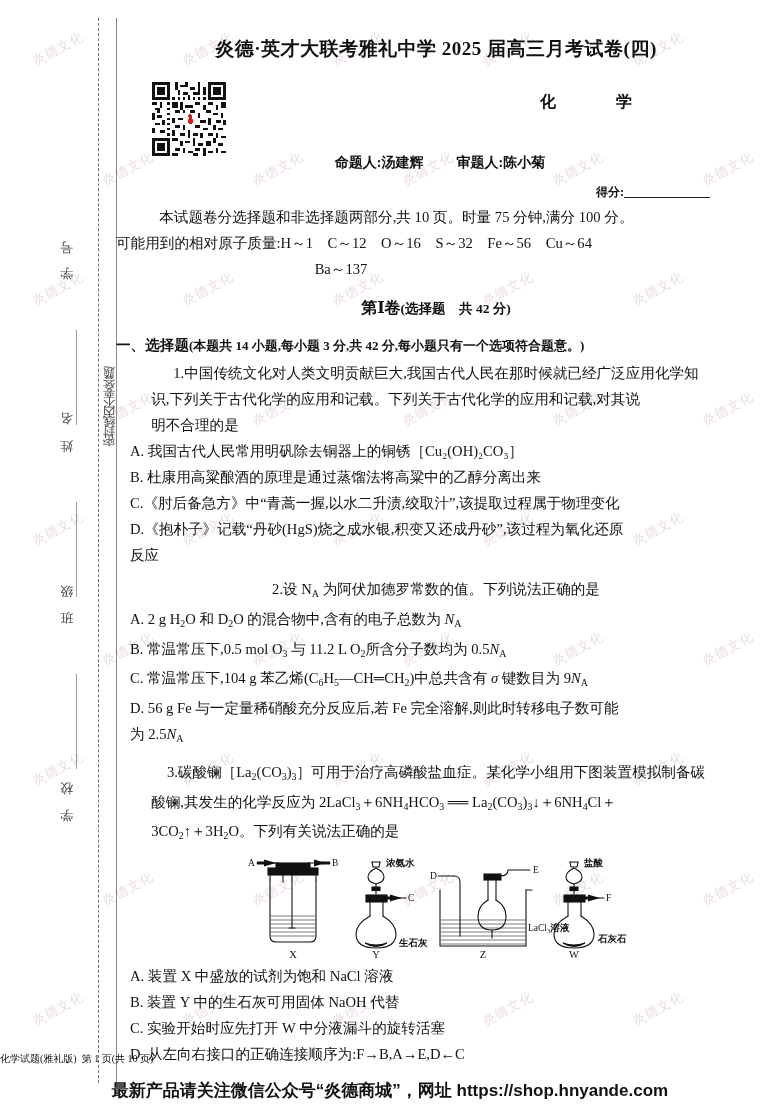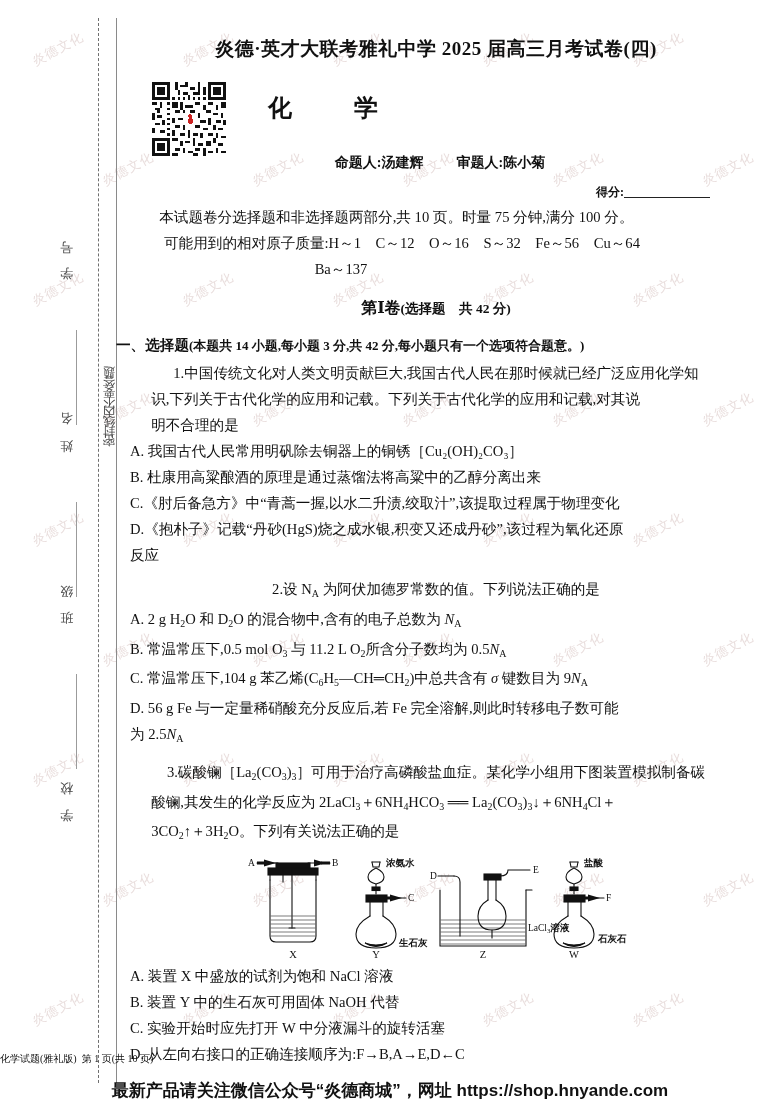--- a/index.html
+++ b/index.html
@@ -73,22 +73,22 @@
 
   .qr {
     position:absolute; left:152px; top:82px;
     width:74px; height:74px;
     background:#fff;
   }
   .qr svg { display:block; }
 
   .subject-title {
     position:absolute; left:240px; top:92px; width:420px;
-    text-align:left;
-    font-size:24px; font-weight:bold;
+    text-align:right;
+    font-size:16px; font-weight:bold;
     letter-spacing:28px;
     text-indent:28px;
   }
 
   .authors {
     position:absolute; left:180px; top:154px; width:520px;
     text-align:center;
     font-size:14px; font-weight:bold;
   }
   .authors .gap { display:inline-block; width:26px; }
@@ -347,21 +347,21 @@
     <span>审题人:陈小菊</span>
   </div>
 
   <div class="score-line">
     <span>得分:</span><span class="blank"></span>
   </div>
 
   <div class="body-col">
 
     <p class="para indent2">本试题卷分选择题和非选择题两部分,共 10 页。时量 75 分钟,满分 100 分。</p>
-    <p class="para" style="margin-left:-14px;padding-left:48px;">可能用到的相对原子质量:H～1　C～12　O～16　S～32　Fe～56　Cu～64</p>
+    <p class="para" style="margin-left:-14px;">可能用到的相对原子质量:H～1　C～12　O～16　S～32　Fe～56　Cu～64</p>
     <p class="para center" style="padding-right:190px;">Ba～137</p>
 
     <div class="sec-head">
       <span>第Ⅰ卷</span><span class="small">(选择题　共 42 分)</span>
     </div>
 
     <p class="para" style="margin-left:-14px;">
       <span class="b">一、选择题</span><span class="sm b">(本题共 14 小题,每小题 3 分,共 42 分,每小题只有一个选项符合题意。)</span>
     </p>
 

